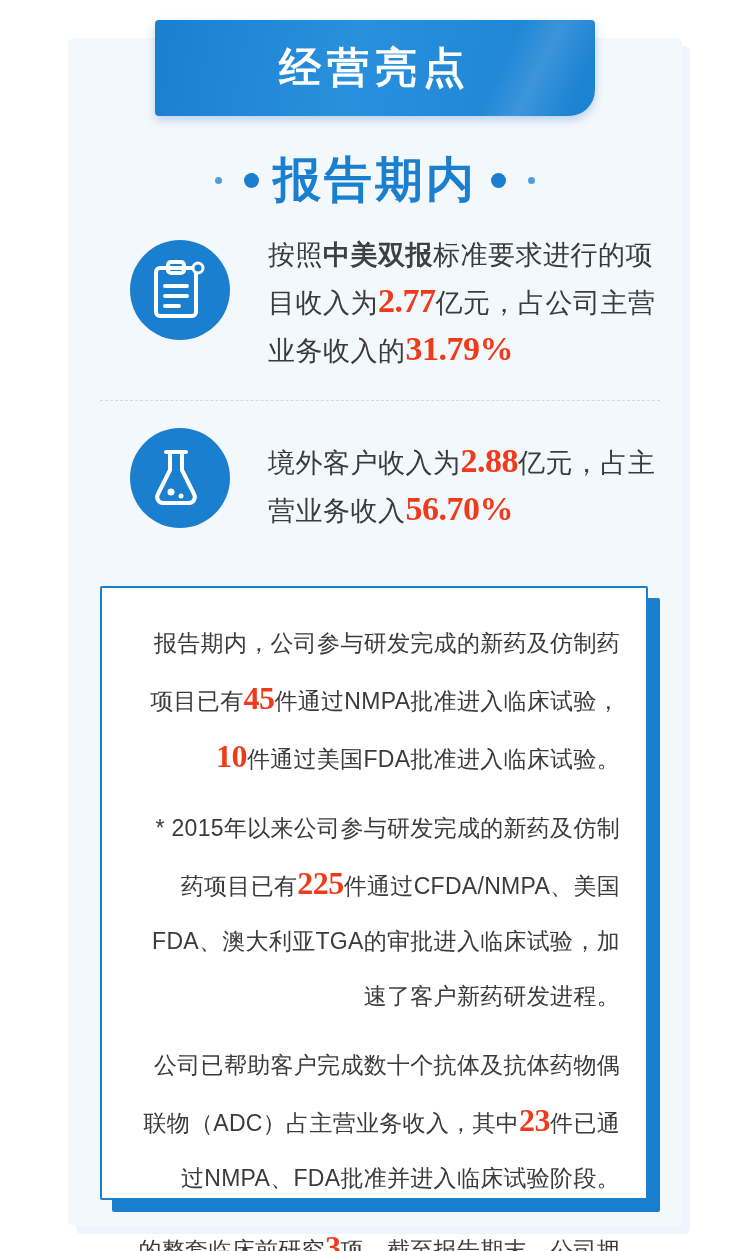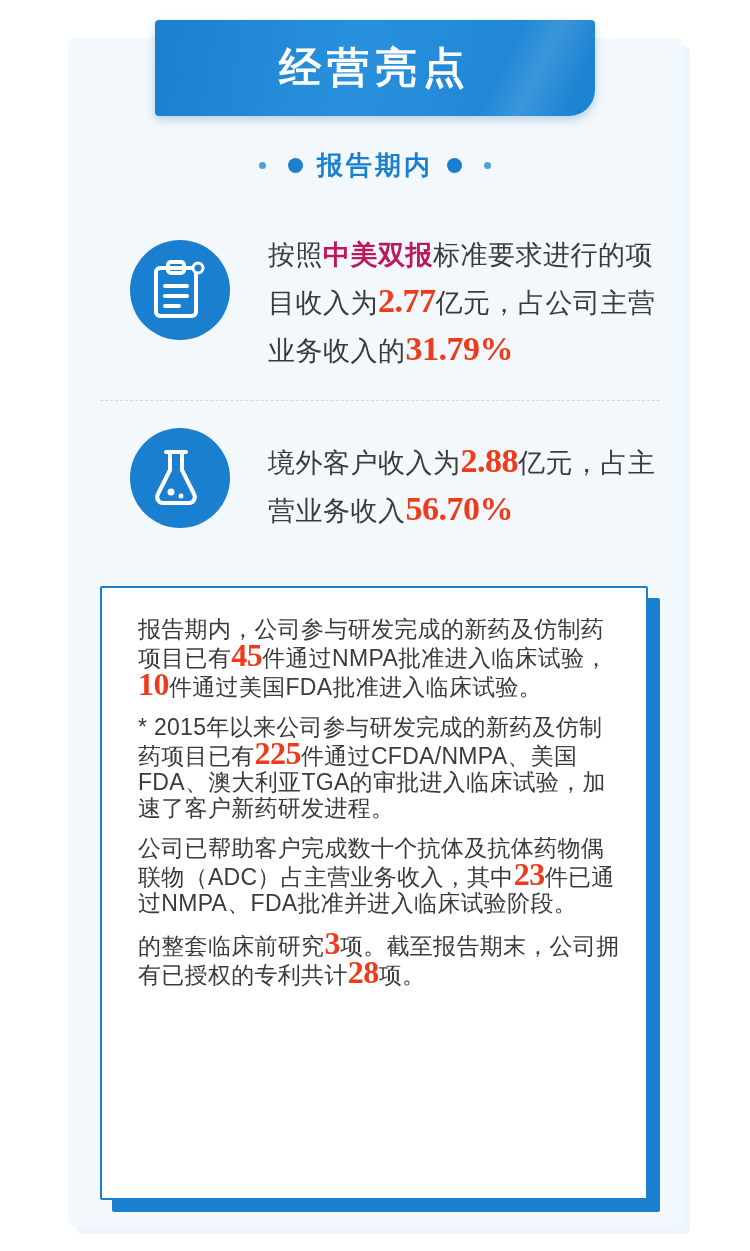--- a/index.html
+++ b/index.html
@@ -87,21 +87,21 @@
     position: absolute;
     left: 0;
     top: 148px;
     width: 750px;
     text-align: center;
     height: 60px;
   }
   .section-head .txt {
     display: inline-block;
     color: #1b7fd0;
-    font-size: 26px;
+    font-size: 48px;
     font-weight: bold;
     letter-spacing: 3px;
     vertical-align: middle;
   }
   .dot {
     display: inline-block;
     border-radius: 50%;
     background: #1b7fd0;
     vertical-align: middle;
   }
@@ -133,21 +133,21 @@
     position: absolute;
     left: 168px;
     top: 0;
     width: 400px;
     font-size: 27px;
     line-height: 46px;
     color: #3b3b3b;
     letter-spacing: 0.5px;
   }
   .hl-row.r2 .hl-text { top: 10px; }
-  .red { color: #be185d; font-weight: bold; }
+  .red { color: #404040; font-weight: bold; }
   .num {
     color: #ee3b1b;
     font-weight: bold;
     font-size: 34px;
     font-family: Liberation Serif, serif;
     letter-spacing: -0.5px;
   }
 
   .divider {
     position: absolute;
@@ -180,24 +180,25 @@
     box-sizing: border-box;
   }
   .card-inner {
     position: absolute;
     left: 36px;
     top: 28px;
     width: 482px;
   }
   .para {
     font-size: 23px;
-    line-height: 26px;
+    line-height: 55px;
     color: #3b3b3b;
     margin: 0 0 14px 0;
     letter-spacing: 0.3px;
+    text-align: right;
   }
   .para .num { font-size: 32px; }
 </style>
 </head>
 <body>
 
 <div class="page">
 
   <div class="panel-bg-shadow"></div>
   <div class="panel-bg"></div>

